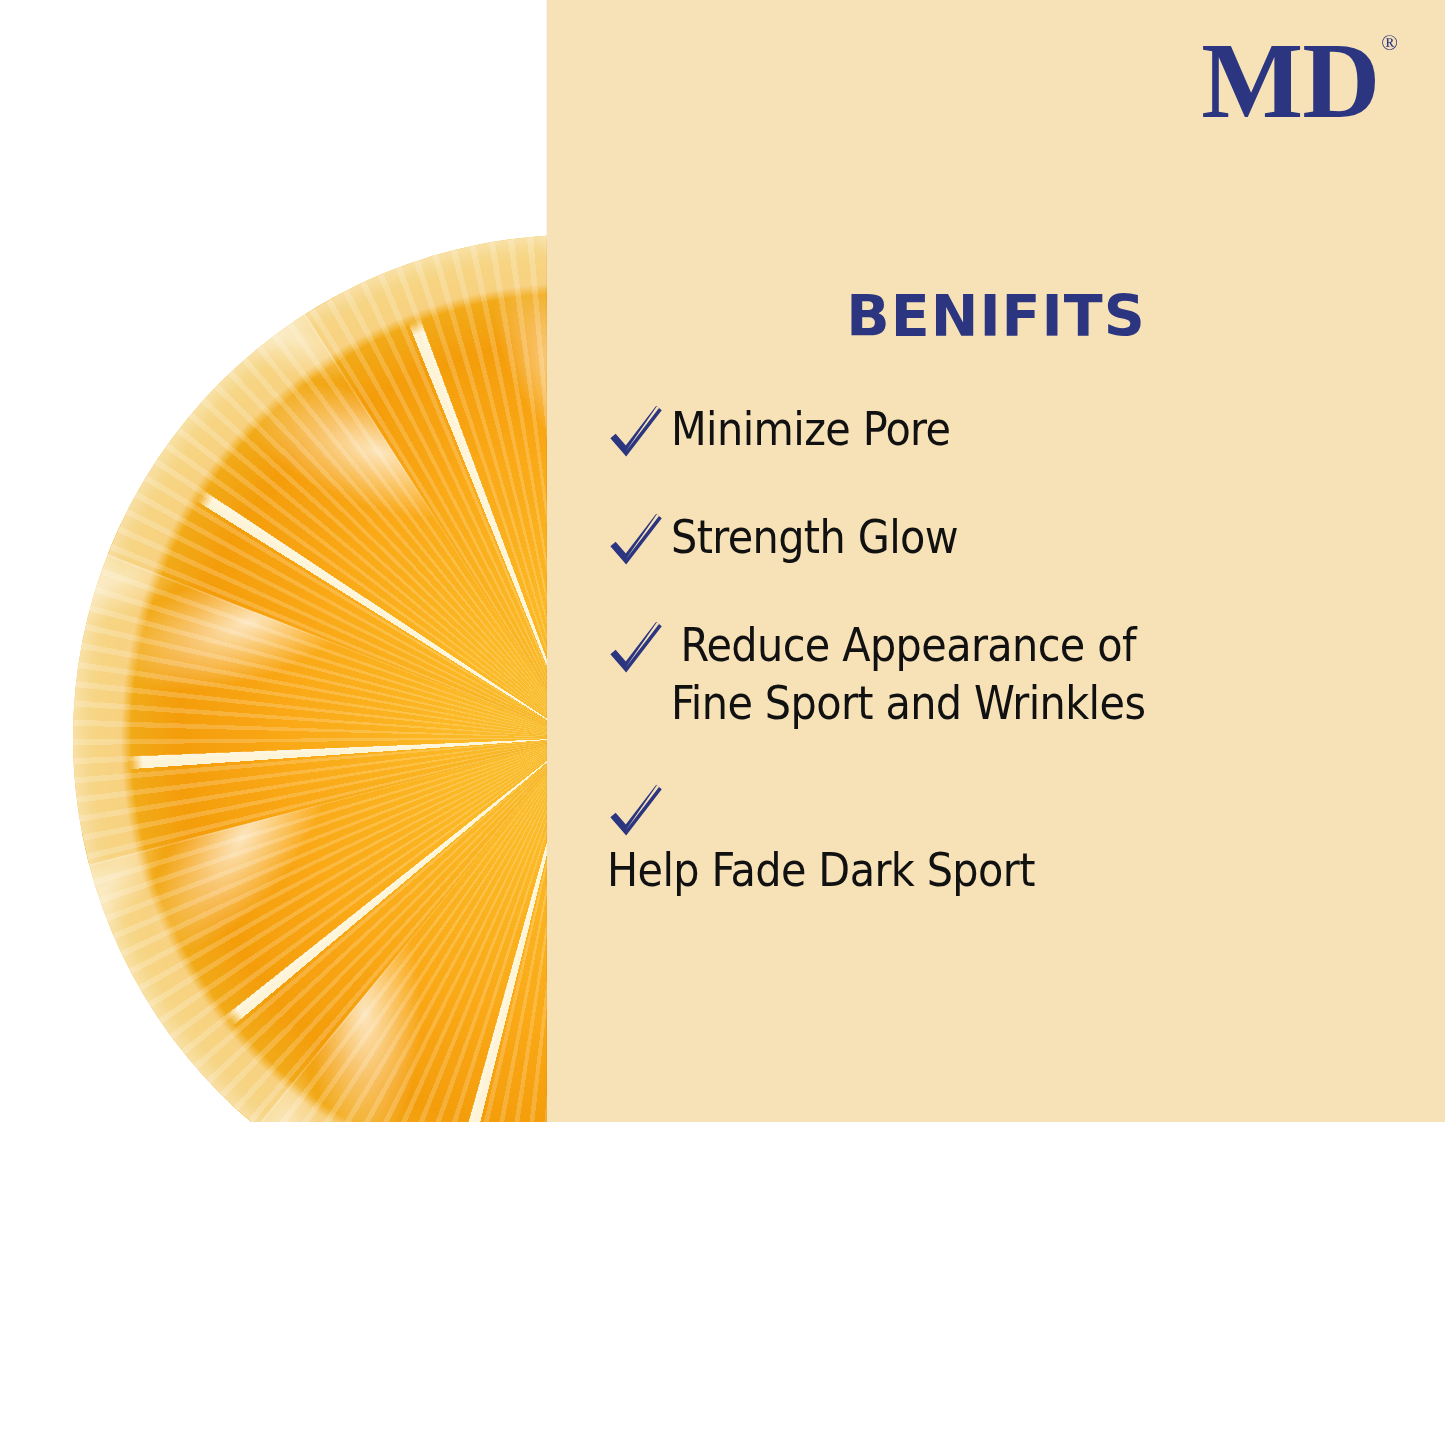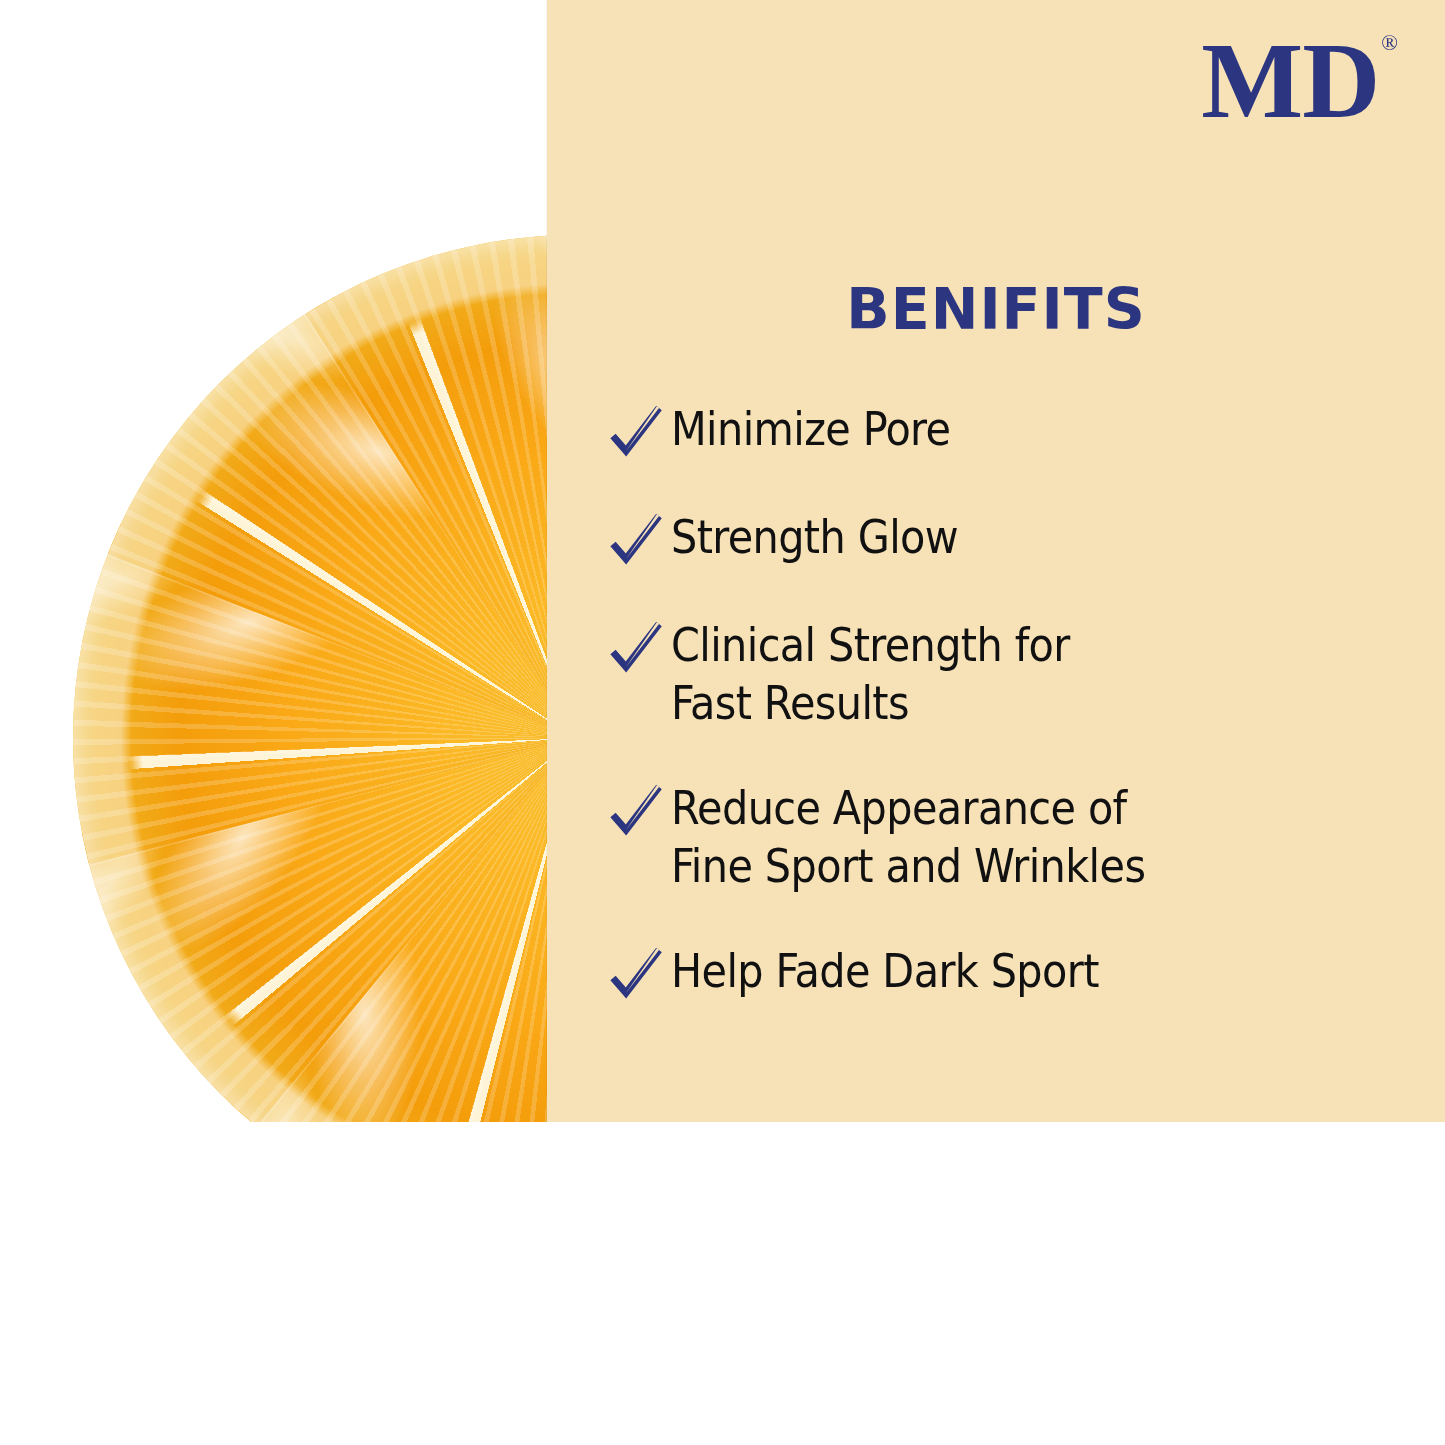--- a/index.html
+++ b/index.html
@@ -175,21 +175,21 @@
     vertical-align: super;
     position: relative;
     top: -30px;
     left: 2px;
     font-weight: 400;
   }
 
   #benefits-title {
     position: absolute;
     left: 139px;
-    top: 281px;
+    top: 288px;
     width: 620px;
     text-align: center;
     color: #2b3580;
     font-family: "DejaVu Sans", sans-serif;
     font-weight: 700;
     font-size: 57px;
     letter-spacing: 1px;
     line-height: 1;
   }
 
@@ -197,22 +197,23 @@
     position: absolute;
     left: 60px;
     top: 400px;
     width: 830px;
   }
 
   .benefit-item {
     display: flex;
     align-items: flex-start;
     margin-bottom: 46px;
-  }
-  .benefit-item:last-child { margin-bottom: 6px; }
+    text-align: center;
+  }
+  .benefit-item:last-child { margin-bottom: 6px; flex-direction: column; }
 
   .check-icon {
     flex: 0 0 auto;
     width: 58px;
     height: 58px;
     margin-top: 4px;
     margin-right: 6px;
   }
   .check-icon svg { display: block; width: 58px; height: 58px; }
 
@@ -310,30 +311,20 @@
       <div class="benefit-item">
         <span class="check-icon">
           <svg viewBox="0 0 58 58" aria-hidden="true">
             <path d="M6 32 L19 47 L52 4" fill="none" stroke="#2b3580" stroke-width="7" stroke-linecap="butt" stroke-linejoin="miter"></path>
             <path d="M19 47 L52 4 L50 2 Z" fill="#f7e2b8"></path>
           </svg>
         </span>
         <span class="benefit-text">Strength Glow</span>
       </div>
 
-      <div class="benefit-item">
-        <span class="check-icon">
-          <svg viewBox="0 0 58 58" aria-hidden="true">
-            <path d="M6 32 L19 47 L52 4" fill="none" stroke="#2b3580" stroke-width="7" stroke-linecap="butt" stroke-linejoin="miter"></path>
-            <path d="M19 47 L52 4 L50 2 Z" fill="#f7e2b8"></path>
-          </svg>
-        </span>
-        <span class="benefit-text">Clinical Strength for
-Fast Results</span>
-      </div>
 
       <div class="benefit-item">
         <span class="check-icon">
           <svg viewBox="0 0 58 58" aria-hidden="true">
             <path d="M6 32 L19 47 L52 4" fill="none" stroke="#2b3580" stroke-width="7" stroke-linecap="butt" stroke-linejoin="miter"></path>
             <path d="M19 47 L52 4 L50 2 Z" fill="#f7e2b8"></path>
           </svg>
         </span>
         <span class="benefit-text">Reduce Appearance of
 Fine Sport and Wrinkles</span>

